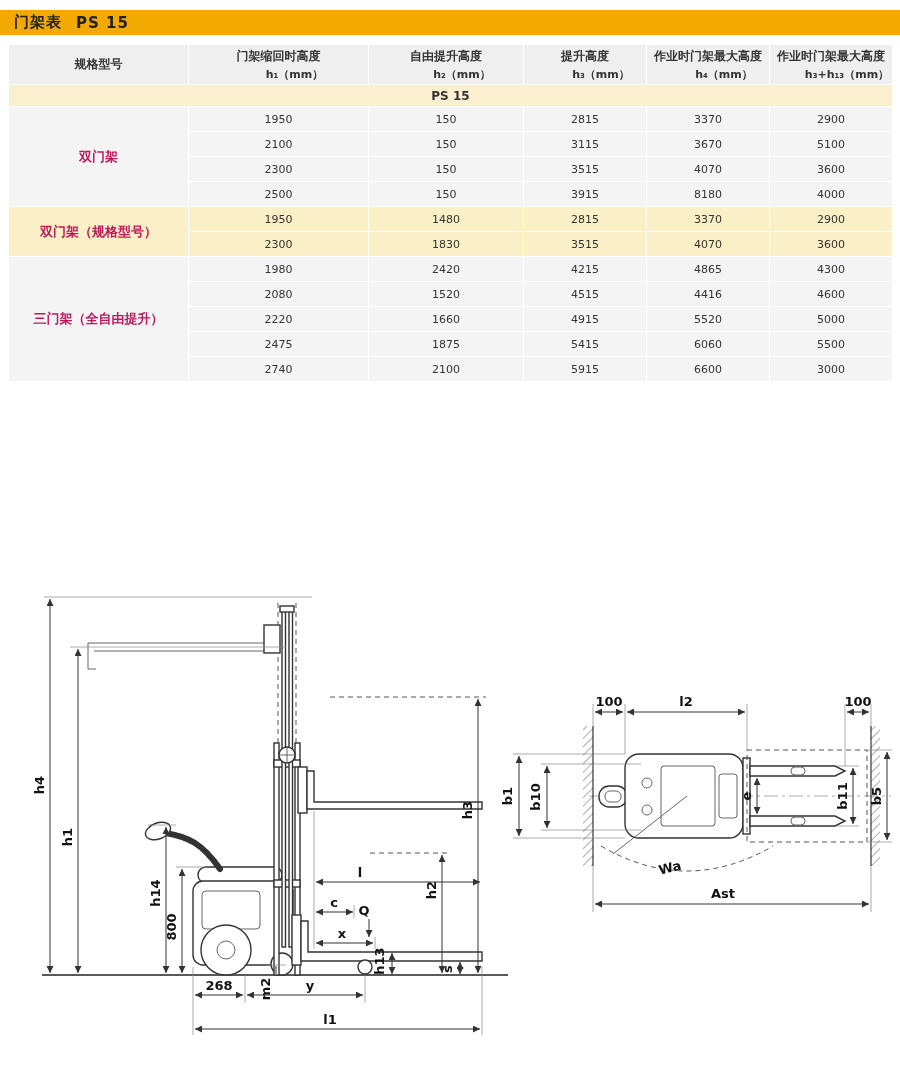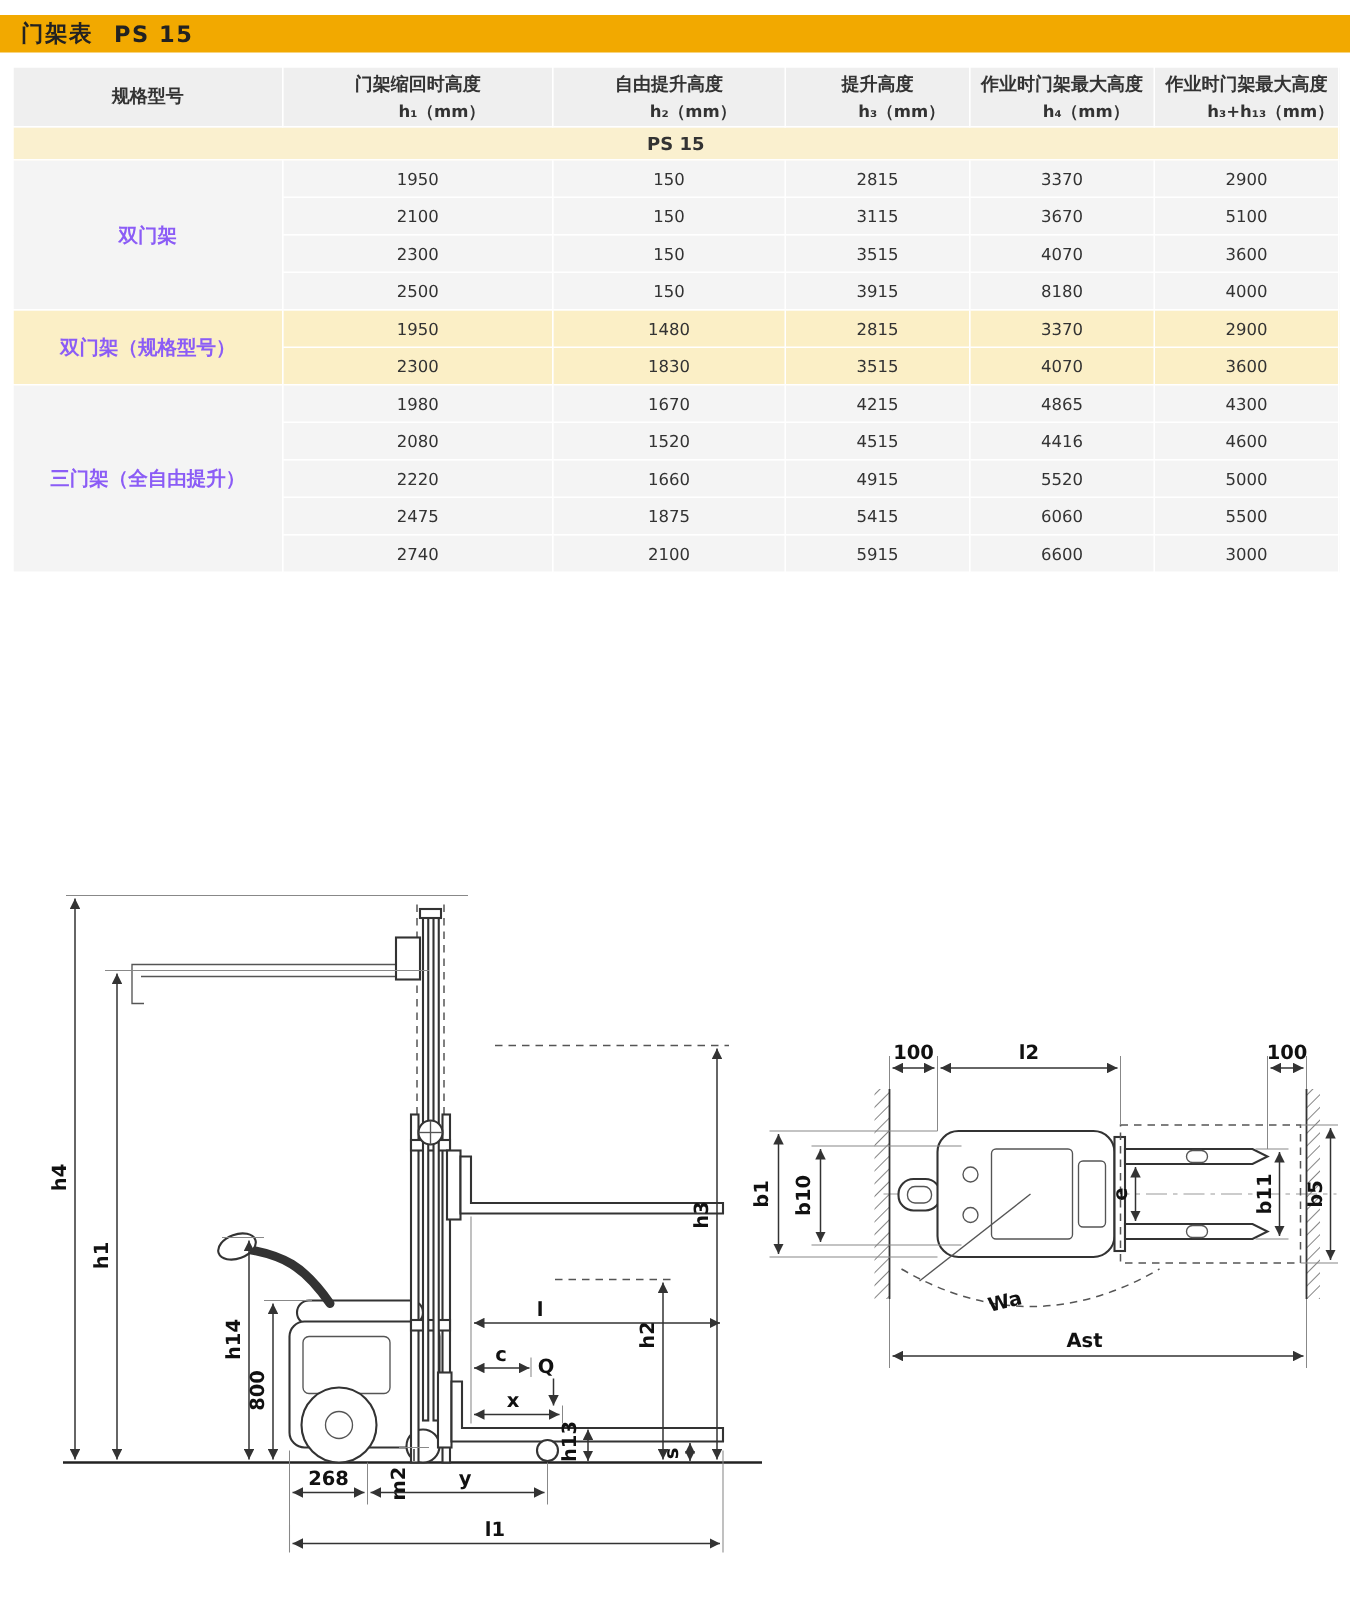--- a/index.html
+++ b/index.html
@@ -15,21 +15,21 @@
   
   table.spec { position:absolute; left:8px; top:44px; width:884px;
     border-collapse:collapse; table-layout:fixed; }
   table.spec th { background:#EFEFEF; border:1px solid #fff; height:40px;
     font-size:12px; font-weight:bold; color:#333; text-align:center; vertical-align:middle; padding:1px; }
   table.spec th .hl2 { font-size:11px; margin-top:2px; font-weight:bold;padding-left:32px; }
   table.spec td { background:#F4F4F4; border:1px solid #fff; height:25px;
     font-size:11px; color:#333; text-align:center; vertical-align:middle; }
   table.spec tr.model-row td { background:#FAF0CF; font-weight:bold; font-size:12px; height:22px; }
   table.spec tr.hl td { background:#FBEFC6; }
-  table.spec td.gname { font-size:13px; font-weight:bold; color:#8b5cf6; }
+  table.spec td.gname { font-size:13px; font-weight:bold; color:#be185d; }
 
   
   svg { position:absolute; overflow:visible; }
   svg.sv { left:30px; top:585px; }
   svg.tv { left:495px; top:690px; }
   .outline { fill:#fff; stroke:#333; stroke-width:1.4; }
   .thin { fill:none; stroke:#555; stroke-width:0.9; }
   .dim { stroke:#333; stroke-width:1; fill:none; }
   .ext { stroke:#888; stroke-width:0.7; fill:none; }
   .dash { stroke:#555; stroke-width:1; stroke-dasharray:5 4; fill:none; }
@@ -131,21 +131,21 @@
         <td>2300</td>
         <td>1830</td>
         <td>3515</td>
         <td>4070</td>
         <td>3600</td>
       </tr>
 
       <tr>
         <td class="gname" rowspan="5">三门架（全自由提升）</td>
         <td>1980</td>
-        <td>1670</td>
+        <td>2420</td>
         <td>4215</td>
         <td>4865</td>
         <td>4300</td>
       </tr>
       <tr>
         <td>2080</td>
         <td>1520</td>
         <td>4515</td>
         <td>4416</td>
         <td>4600</td>

